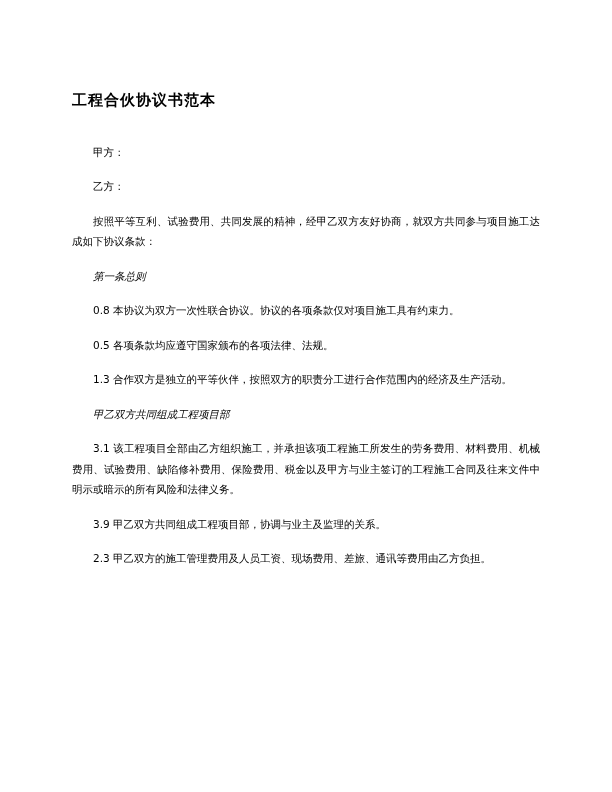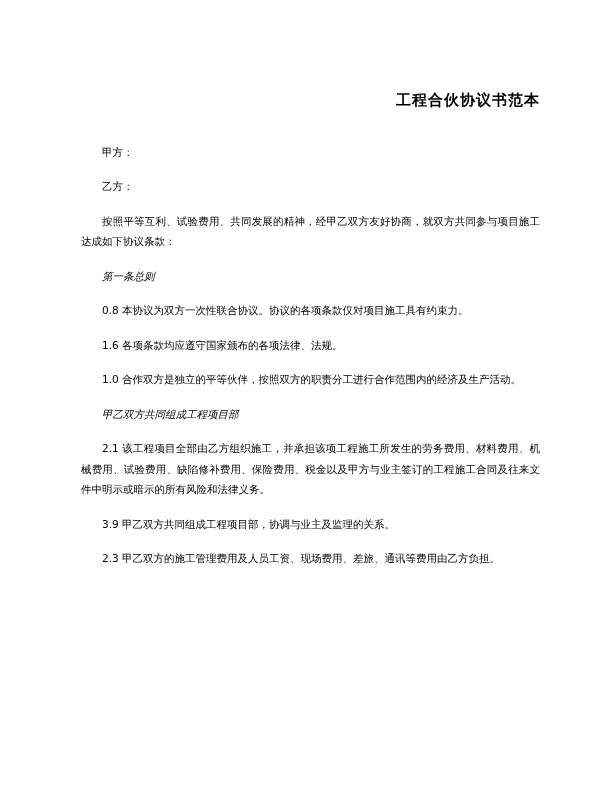--- a/index.html
+++ b/index.html
@@ -15,31 +15,31 @@
     overflow: hidden;
   }
   .page {
     position: relative;
     width: 612px;
     height: 792px;
     box-sizing: border-box;
     padding: 88px 72px 60px 72px;
   }
   .doc-title {
-    text-align: right;
+    text-align: left;
     font-size: 15px;
     font-weight: bold;
     letter-spacing: 1px;
     margin: 0 0 30px 0;
     line-height: 1.6;
   }
   .para {
     font-size: 10.5px;
     line-height: 1.95;
-    margin: 0 0 14px 9px;
+    margin: 0 0 14px 0;
     text-align: justify;
     text-justify: inter-ideograph;
     text-indent: 21px;
   }
   .para.heading {
     text-indent: 21px;
     font-style: italic;
   }
   .para.field {
     text-indent: 21px;
@@ -49,19 +49,19 @@
 <body>
 
 <div class="page">
   <h1 class="doc-title">工程合伙协议书范本</h1>
 
   <p class="para field">甲方：</p>
   <p class="para field">乙方：</p>
   <p class="para">按照平等互利、试验费用、共同发展的精神，经甲乙双方友好协商，就双方共同参与项目施工达成如下协议条款：</p>
   <p class="para heading">第一条总则</p>
   <p class="para">0.8 本协议为双方一次性联合协议。协议的各项条款仅对项目施工具有约束力。</p>
-  <p class="para">1.6 各项条款均应遵守国家颁布的各项法律、法规。</p>
-  <p class="para">1.0 合作双方是独立的平等伙伴，按照双方的职责分工进行合作范围内的经济及生产活动。</p>
+  <p class="para">0.5 各项条款均应遵守国家颁布的各项法律、法规。</p>
+  <p class="para">1.3 合作双方是独立的平等伙伴，按照双方的职责分工进行合作范围内的经济及生产活动。</p>
   <p class="para heading">甲乙双方共同组成工程项目部</p>
-  <p class="para">2.1 该工程项目全部由乙方组织施工，并承担该项工程施工所发生的劳务费用、材料费用、机械费用、试验费用、缺陷修补费用、保险费用、税金以及甲方与业主签订的工程施工合同及往来文件中明示或暗示的所有风险和法律义务。</p>
+  <p class="para">3.1 该工程项目全部由乙方组织施工，并承担该项工程施工所发生的劳务费用、材料费用、机械费用、试验费用、缺陷修补费用、保险费用、税金以及甲方与业主签订的工程施工合同及往来文件中明示或暗示的所有风险和法律义务。</p>
   <p class="para">3.9 甲乙双方共同组成工程项目部，协调与业主及监理的关系。</p>
   <p class="para">2.3 甲乙双方的施工管理费用及人员工资、现场费用、差旅、通讯等费用由乙方负担。</p>
 </div>
 
 </body></html>

